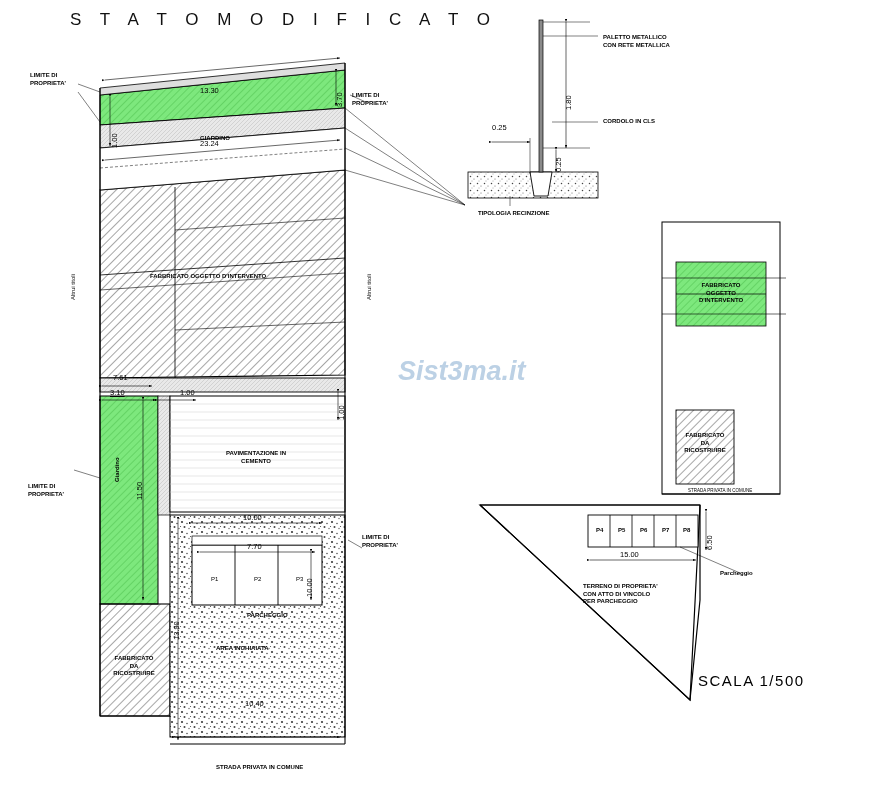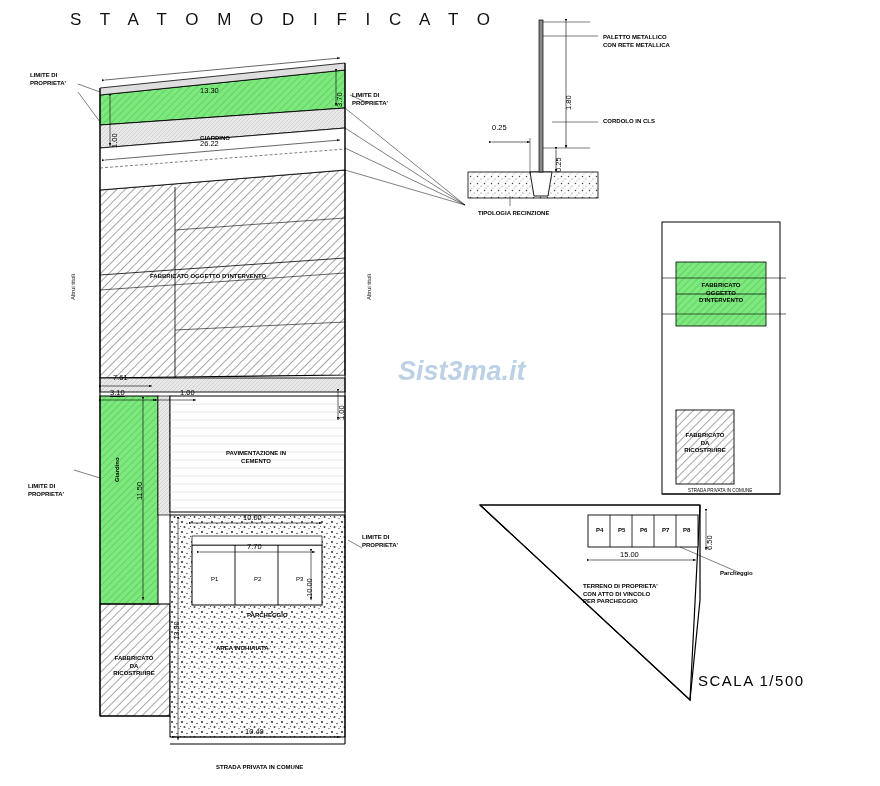--- a/index.html
+++ b/index.html
@@ -278,31 +278,31 @@
 DA
 RICOSTRUIRE</div>
   <div class="lbl b" style="left:216px; top:764px;">STRADA PRIVATA IN COMUNE</div>
 
   <div class="lbl rot90" style="left:70px; top:300px;">Altrui titoli</div>
   <div class="lbl rot90" style="left:366px; top:300px;">Altrui titoli</div>
 
   <div class="dim" style="left:200px; top:50px;margin-top:36px;">13.30</div>
   <div class="dim rot90" style="left:335px; top:107px;">3.70</div>
   <div class="dim rot90" style="left:110px; top:148px;">1.00</div>
-  <div class="dim" style="left:200px; top:139px;">26.22</div>
+  <div class="dim" style="left:200px; top:139px;">23.24</div>
   <div class="dim" style="left:113px; top:373px;">7.61</div>
   <div class="dim" style="left:110px; top:388px;text-decoration:underline;">3.10</div>
   <div class="dim" style="left:180px; top:388px;">1.00</div>
   <div class="dim rot90" style="left:337px; top:420px;">1.00</div>
   <div class="dim rot90" style="left:135px; top:500px;">11.50</div>
   <div class="dim" style="left:243px; top:513px;">10.00</div>
   <div class="dim" style="left:247px; top:542px;text-align:right;">7.70</div>
   <div class="dim rot90" style="left:305px; top:597px;">10.00</div>
   <div class="dim rot90" style="left:172px; top:640px;">13.90</div>
-  <div class="dim" style="left:245px; top:727px;">10.40</div>
+  <div class="dim" style="left:245px; top:699px;">10.40</div>
 
   <div class="lbl" style="left:211px; top:576px;">P1</div>
   <div class="lbl" style="left:254px; top:576px;">P2</div>
   <div class="lbl" style="left:296px; top:576px;">P3</div>
 
   <div class="lbl b" style="left:603px; top:34px;">PALETTO METALLICO
 CON RETE METALLICA</div>
   <div class="lbl b" style="left:603px; top:118px;">CORDOLO IN CLS</div>
   <div class="dim rot90" style="left:564px; top:110px;">1.80</div>
   <div class="dim rot90" style="left:554px; top:172px;">0.25</div>

